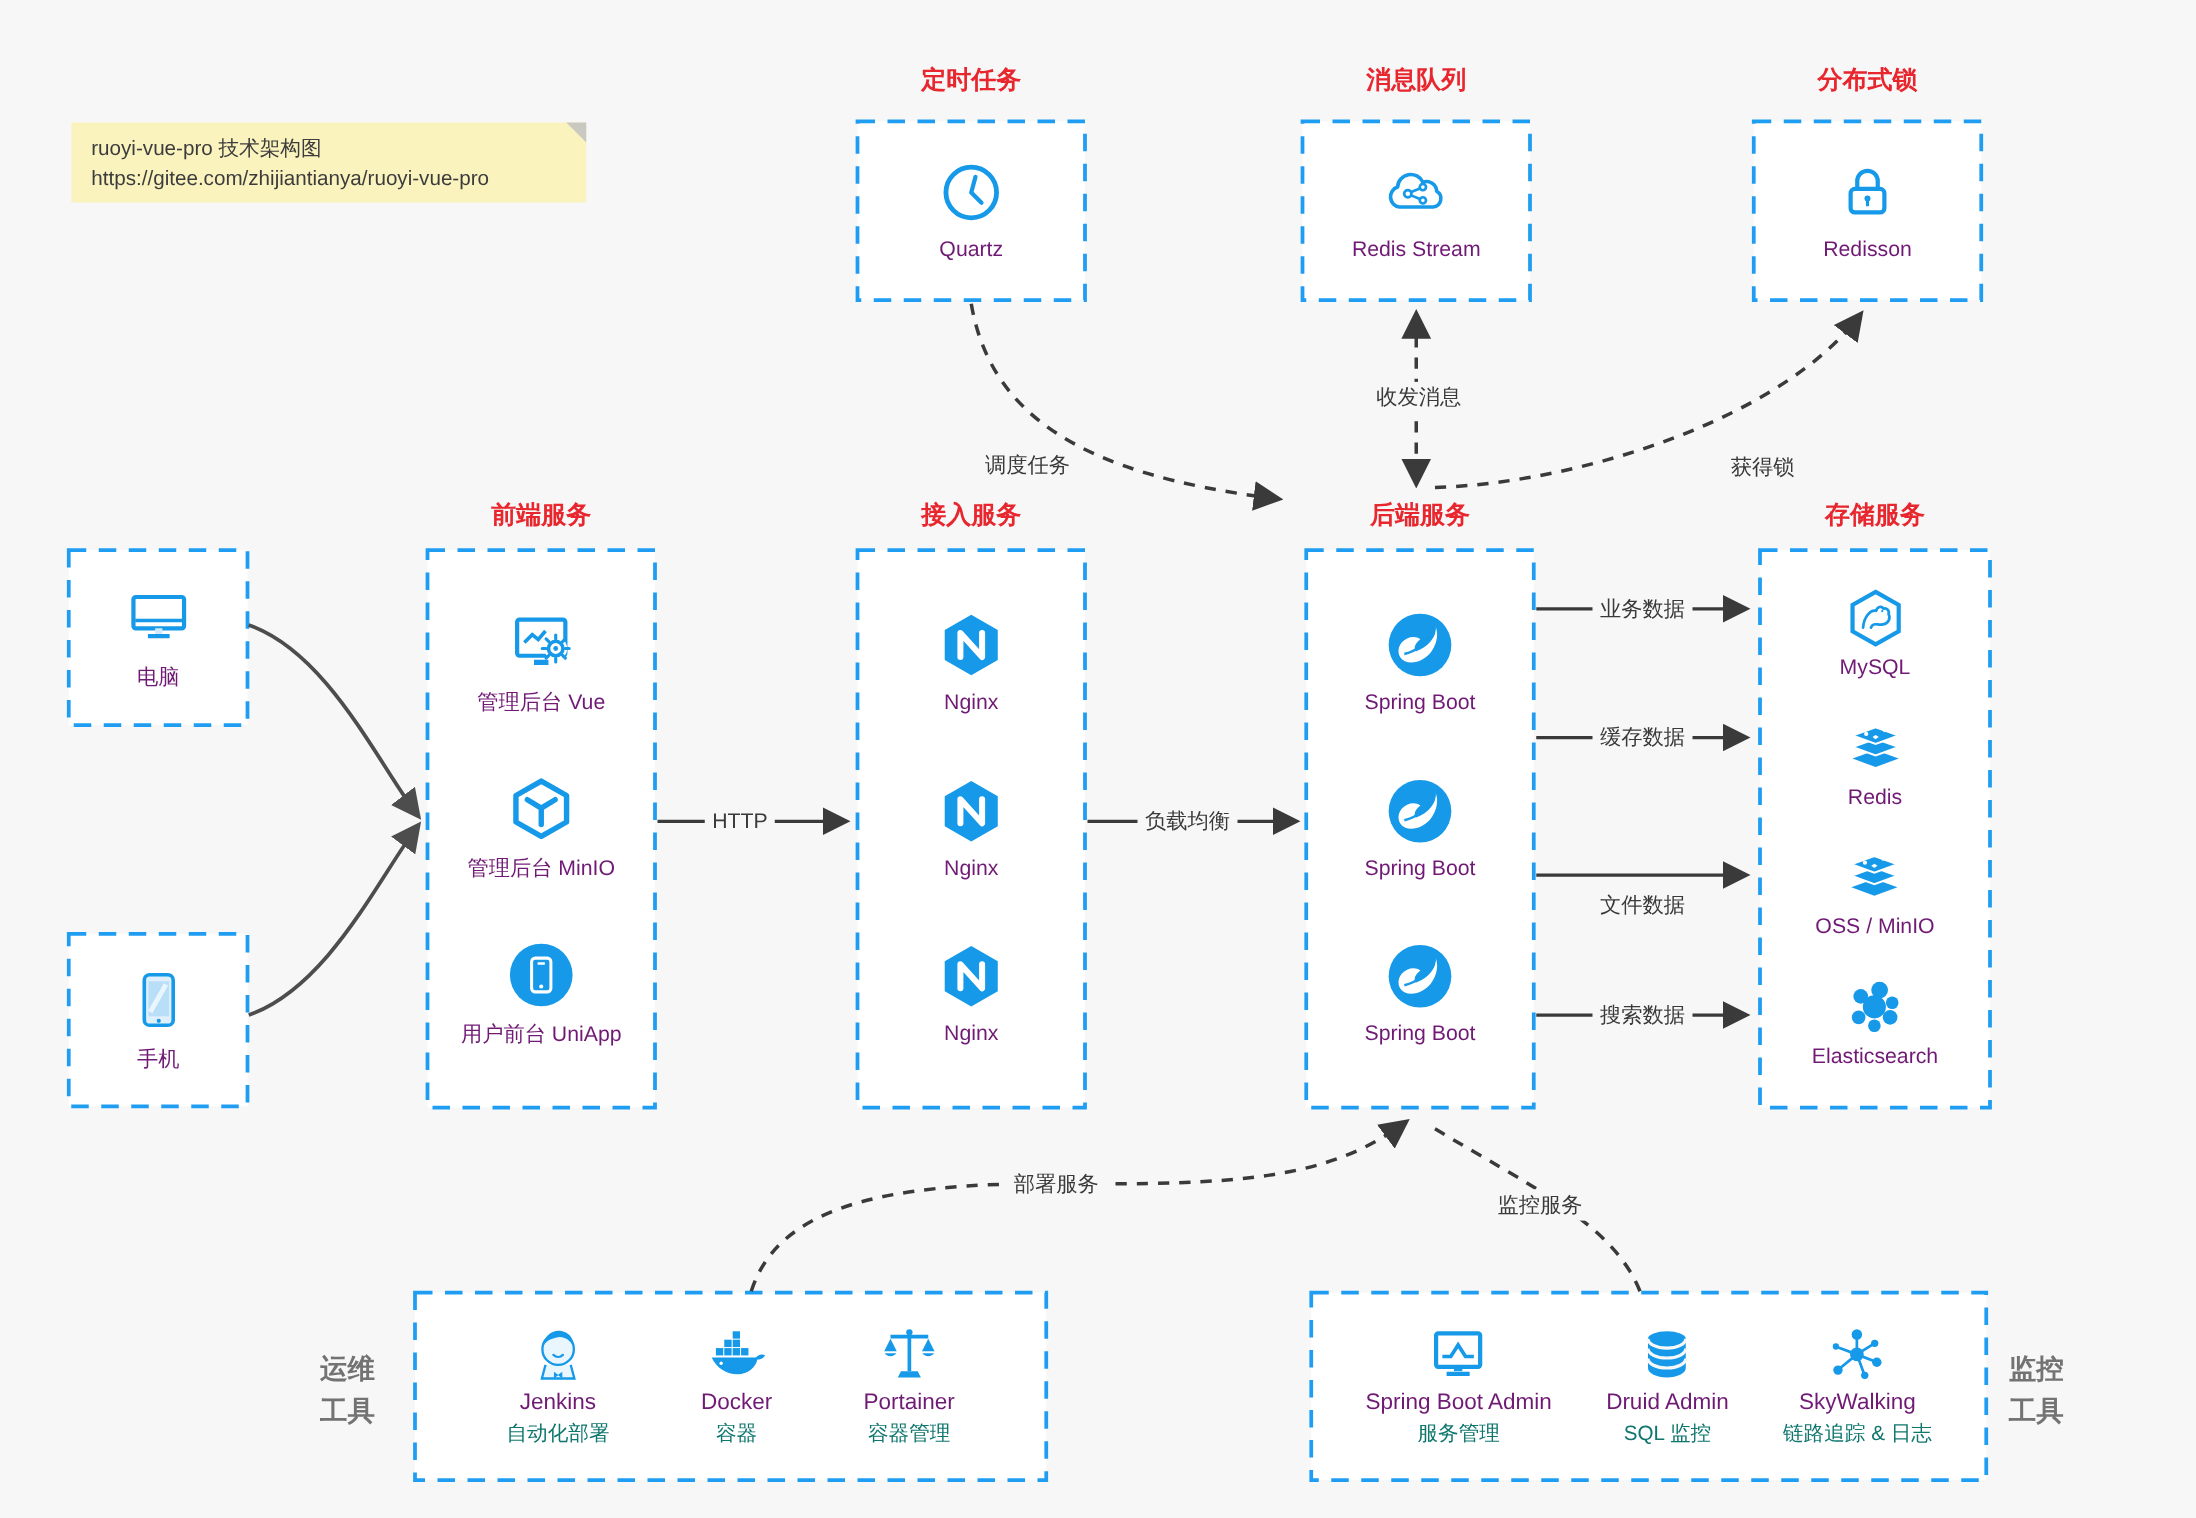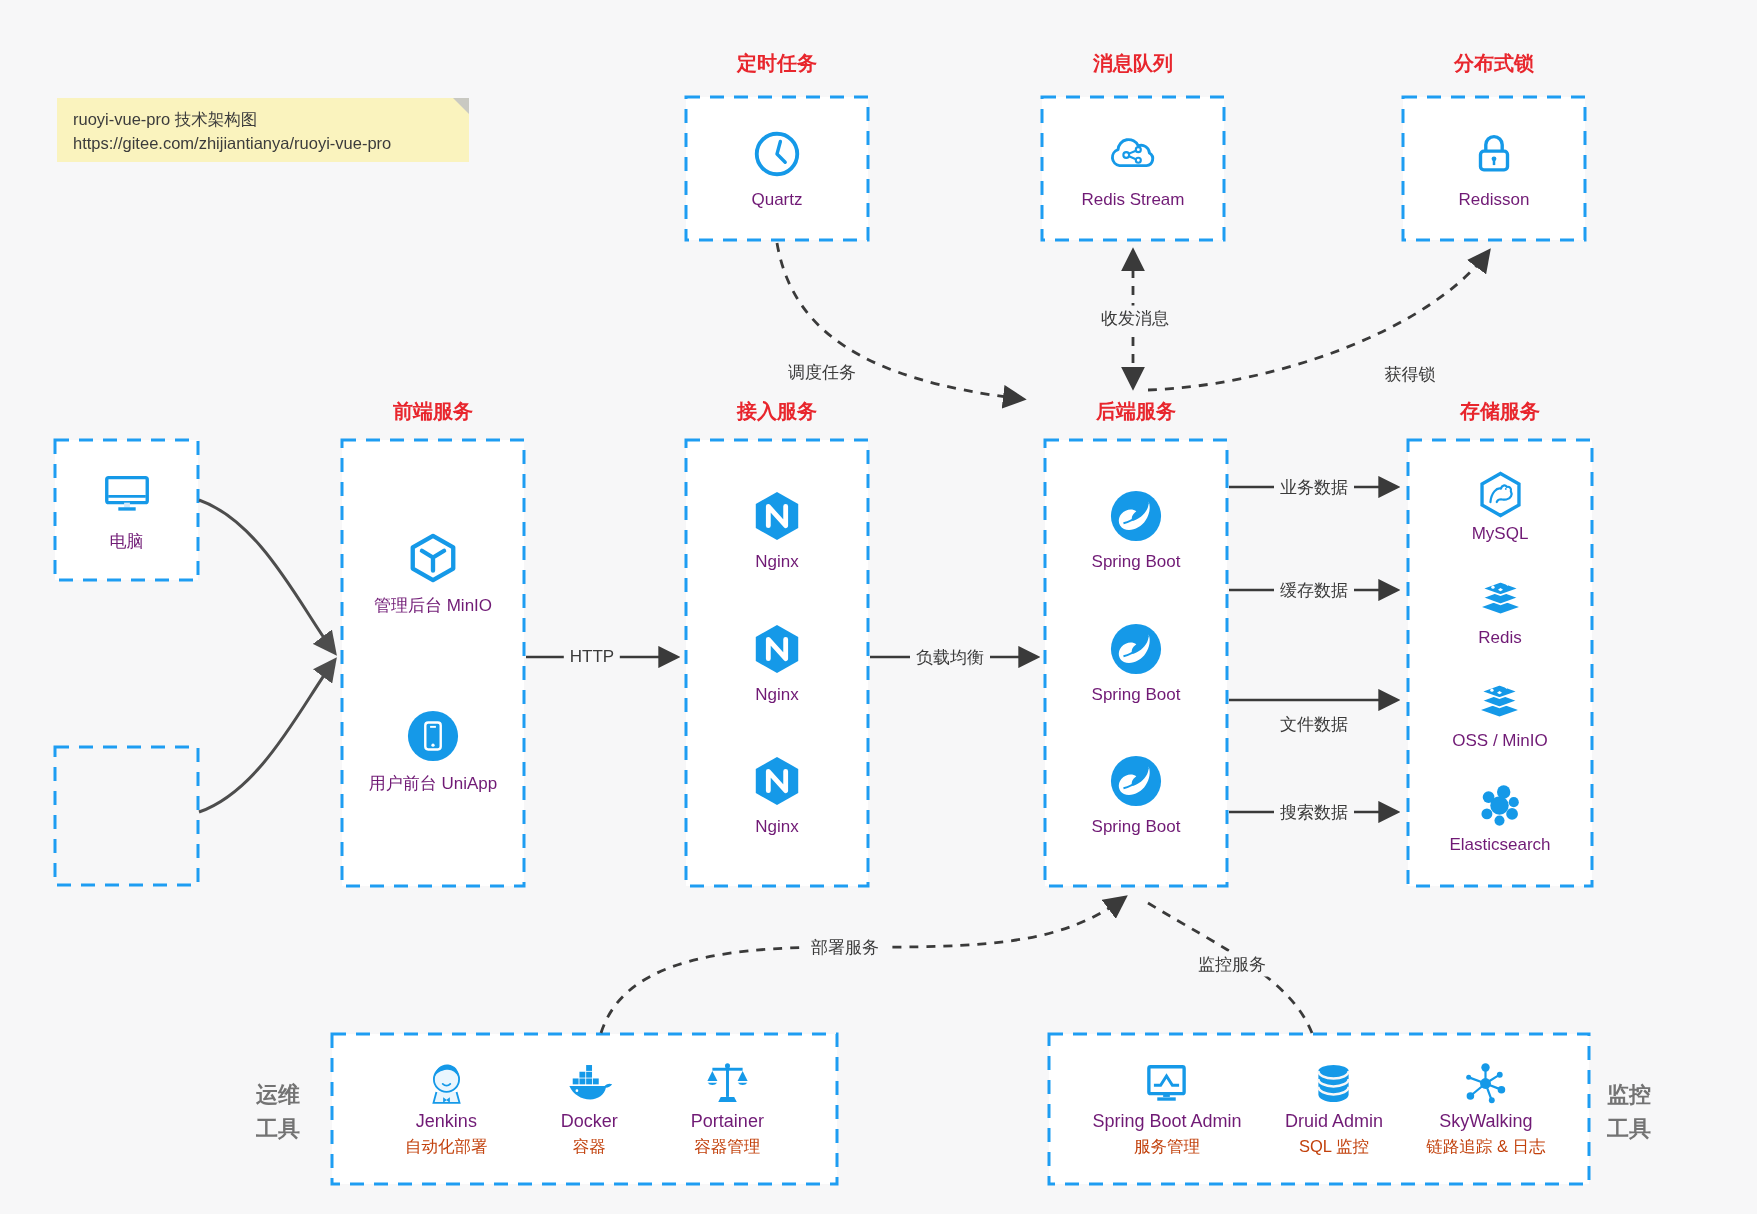--- a/index.html
+++ b/index.html
@@ -9,21 +9,21 @@
   .note{position:absolute;left:57px;top:98px;width:412px;height:64px;background:#faf3be;
         padding:10px 16px;box-sizing:border-box;font-size:16.5px;line-height:1.45;color:#3c3c3c;}
   .note-fold{position:absolute;right:-0px;top:0;width:0;height:0;
              border-top:16px solid #c9c9c2;border-left:16px solid transparent;}
   
   .gbox{position:absolute;background:#ffffff;display:flex;flex-direction:column;
         justify-content:space-evenly;align-items:center;box-sizing:border-box;}
   .gbox-row{flex-direction:row;}
   .node{display:flex;flex-direction:column;align-items:center;gap:9px;}
   .node-label{font-size:17px;color:#701a75;white-space:nowrap;}
-  .node-desc{font-size:16.5px;color:#c2410c;margin-top:4px;white-space:nowrap;}
+  .node-desc{font-size:16.5px;color:#0f766e;margin-top:4px;white-space:nowrap;}
   .red-title{position:absolute;color:#e8262d;font-weight:bold;font-size:20px;
              transform:translateX(-50%);white-space:nowrap;}
   .side-title{position:absolute;color:#737373;font-weight:bold;font-size:22px;
               line-height:1.55;text-align:center;white-space:pre-line;}
   .edge-label{position:absolute;transform:translate(-50%,-50%);background:#f7f7f8;
               padding:1px 6px;font-size:17px;color:#3a3a3a;white-space:nowrap;z-index:5;}
   svg.overlay{position:absolute;left:0;top:0;z-index:4;pointer-events:none;}
   .ic{width:54px;height:54px;display:block;}
   .ic-sm{width:47px;height:47px;display:block;}
 </style>
@@ -85,22 +85,47 @@
     <div class="node">
       <svg class="ic" viewBox="0 0 56 56" fill="none" stroke="#1599e8">
           <rect x="7" y="11" width="42" height="26" rx="2" stroke-width="3.5"></rect>
           <path d="M8.5 30.5 h39" stroke-width="3"></path>
           <path d="M25 37 h6 v5 h-6 z" fill="#cfe9fb" stroke="none"></path>
           <path d="M19 43.5 h18" stroke-width="3.5"></path>
         </svg>
       <div class="node-label">电脑</div>
     </div>
   </div>
+  <div class="gbox" style="left:55px;top:747px;width:143px;height:138px;">
+    <div class="node">
+      <svg class="ic" viewBox="0 0 56 56">
+          <rect x="16" y="7" width="24" height="42" rx="4.5" fill="#dff0fc" stroke="#1599e8" stroke-width="3"></rect>
+          <rect x="19.5" y="12.5" width="17" height="29" fill="#b9def7"></rect>
+          <path d="M21 38 L34 15" stroke="#eaf6fe" stroke-width="4"></path>
+          <circle cx="28" cy="45.3" r="1.7" fill="#1599e8"></circle>
+        </svg>
+      <div class="node-label">手机</div>
+    </div>
+  </div>
 
   <div class="gbox" style="left:342px;top:440px;width:182px;height:446px;">
+    <div class="node">
+      <svg class="ic" viewBox="0 0 56 56" fill="none" stroke="#1599e8">
+          <rect x="8" y="9" width="40" height="30" rx="2" stroke-width="3.5"></rect>
+          <path d="M14 28 l6.5 -6.5 l5 4 l6 -7" stroke-width="3"></path>
+          <path d="M22 44.5 h12" stroke-width="4.5"></path>
+          <circle cx="40" cy="33" r="9.5" fill="#ffffff" stroke="none"></circle>
+          <circle cx="40" cy="33" r="6" stroke-width="3"></circle>
+          <g stroke-width="2.6" stroke-linecap="round">
+            <path d="M40 25 v-3.2 M40 41 v3.2 M32 33 h-3.2 M48 33 h3.2 M34.3 27.3 l-2.3 -2.3 M45.7 38.7 l2.3 2.3 M45.7 27.3 l2.3 -2.3 M34.3 38.7 l-2.3 2.3"></path>
+          </g>
+          <circle cx="40" cy="33" r="2" fill="#1599e8" stroke="none"></circle>
+        </svg>
+      <div class="node-label">管理后台 Vue</div>
+    </div>
     <div class="node">
       <svg class="ic" viewBox="0 0 56 56" fill="none" stroke="#1599e8" stroke-width="4.5" stroke-linejoin="round" stroke-linecap="round">
           <path d="M28 5 L49 17 V39 L28 51 L7 39 V17 Z"></path>
           <path d="M28 27.5 L16.5 20.5 M28 27.5 L39.5 20.5 M28 27.5 V41"></path>
         </svg>
       <div class="node-label">管理后台 MinIO</div>
     </div>
     <div class="node">
       <svg class="ic" viewBox="0 0 56 56">
           <circle cx="28" cy="28" r="26" fill="#1599e8"></circle>

